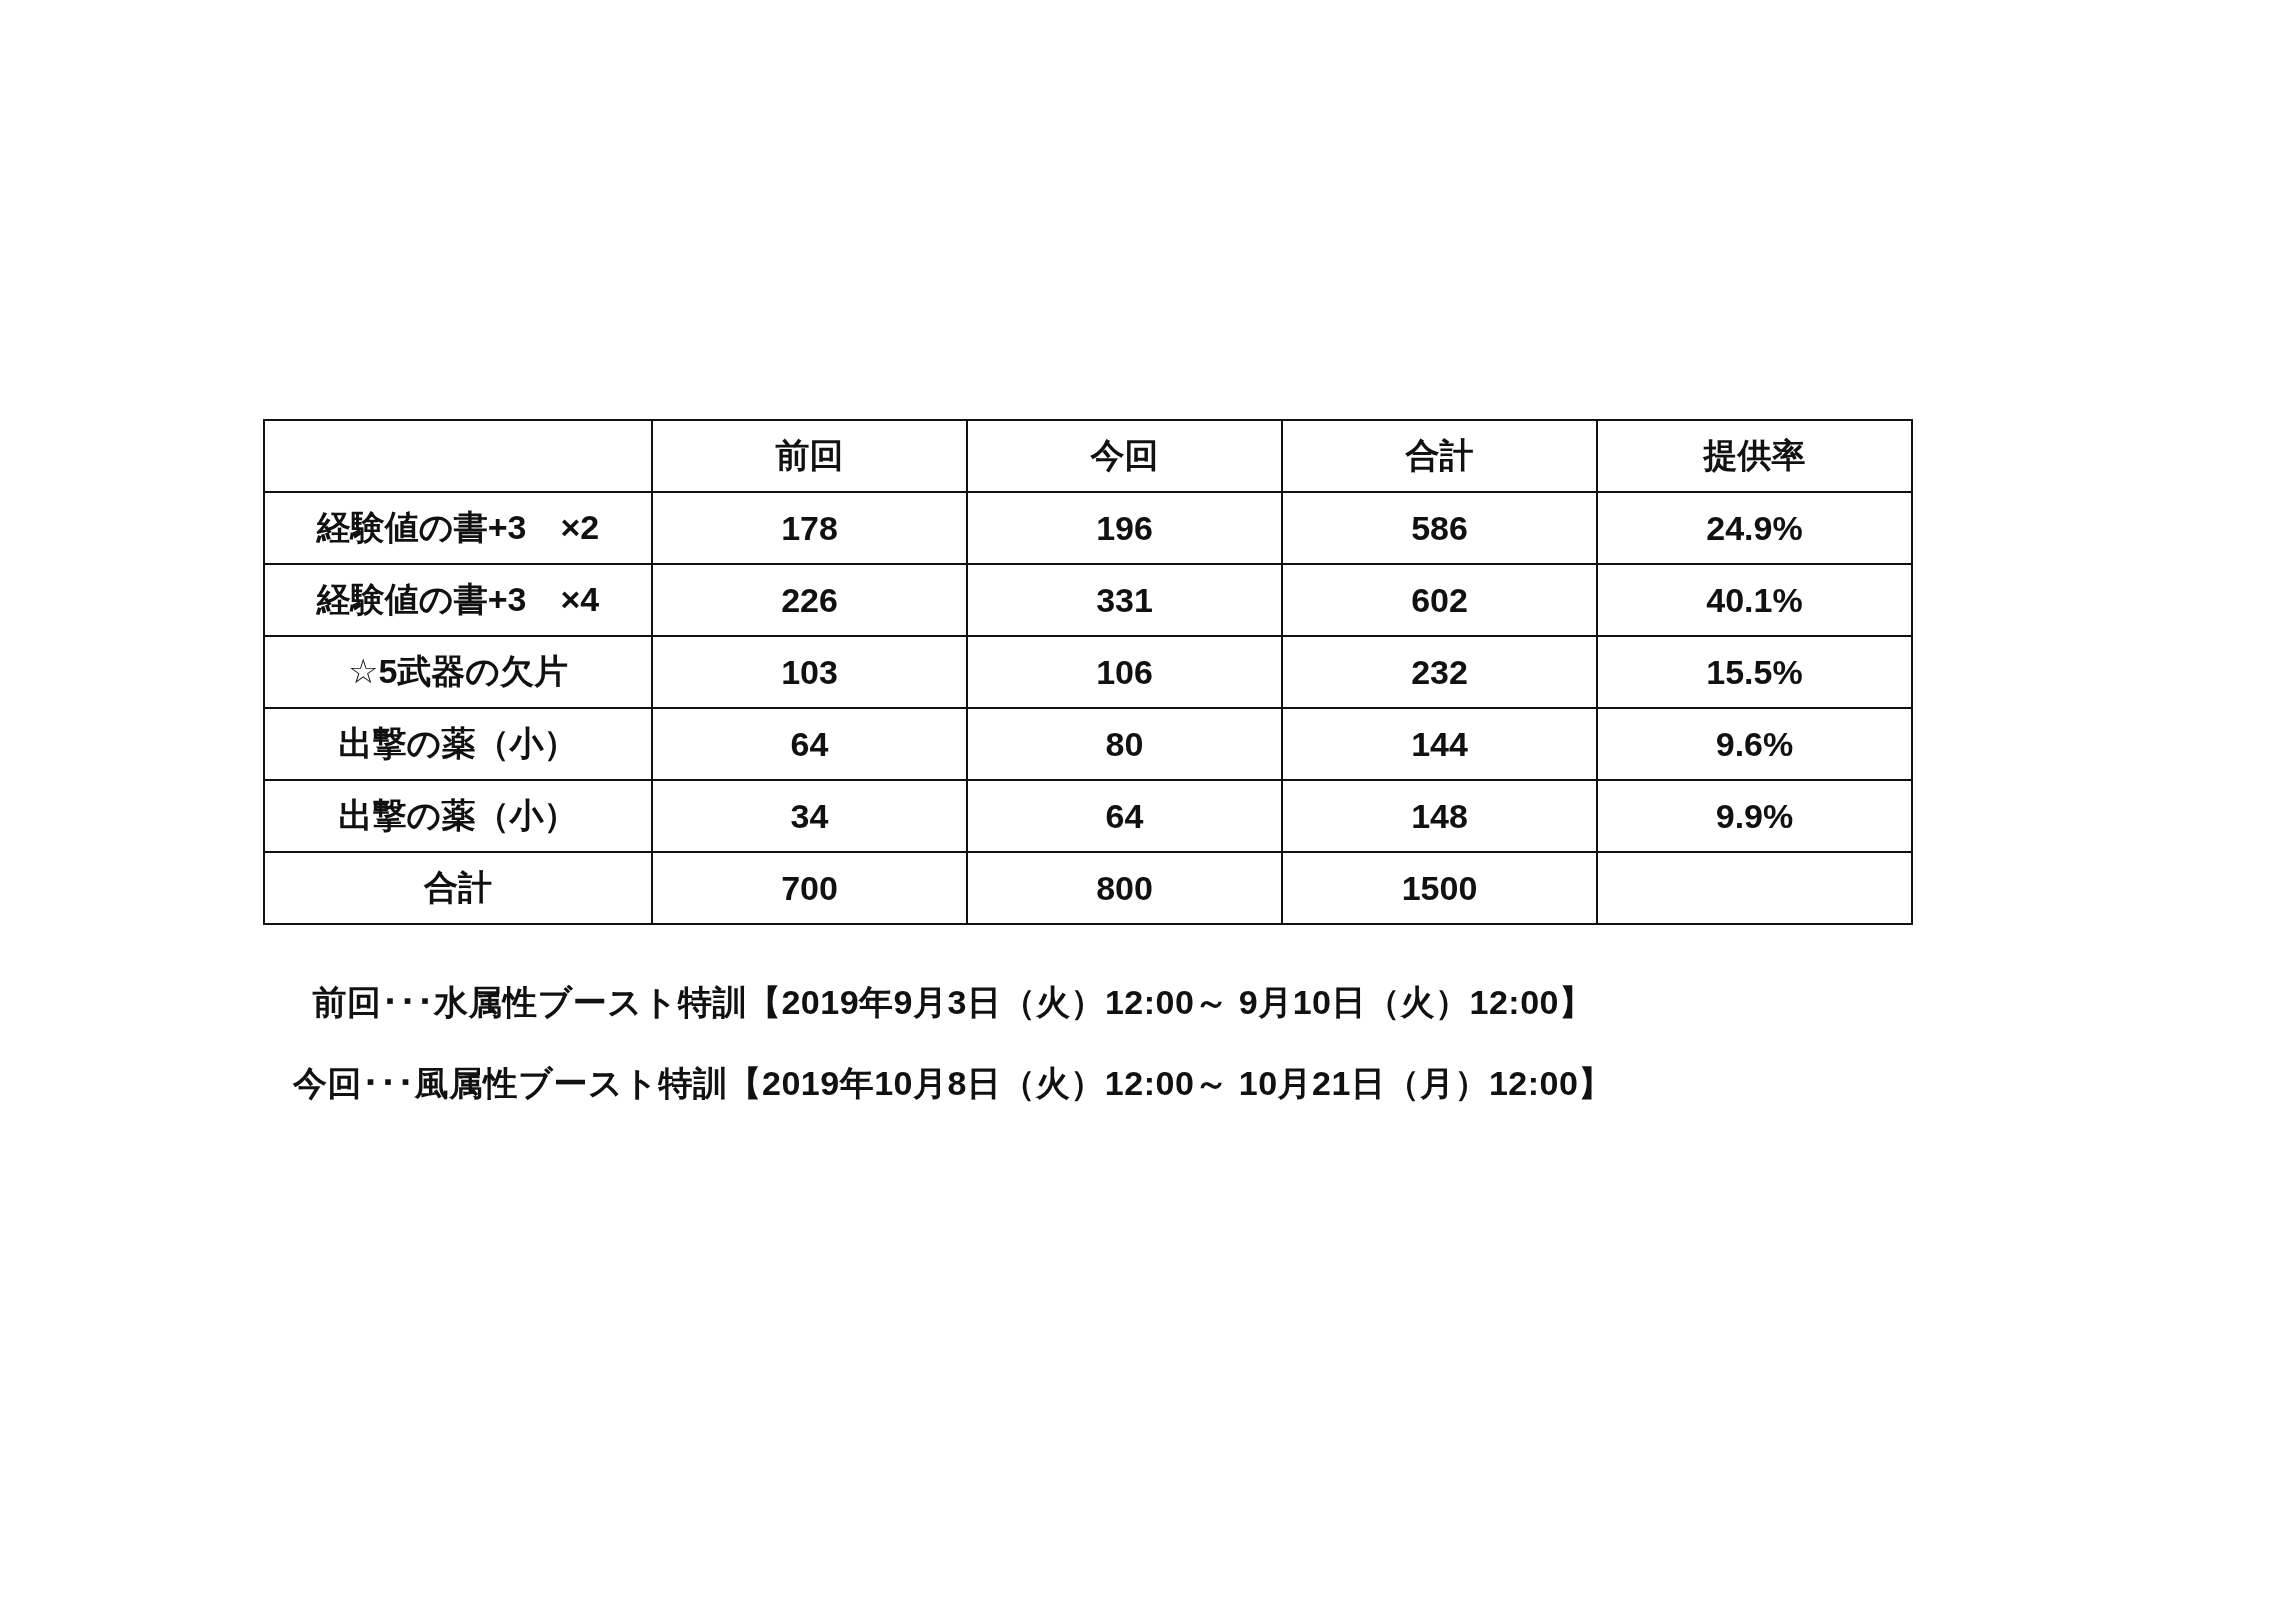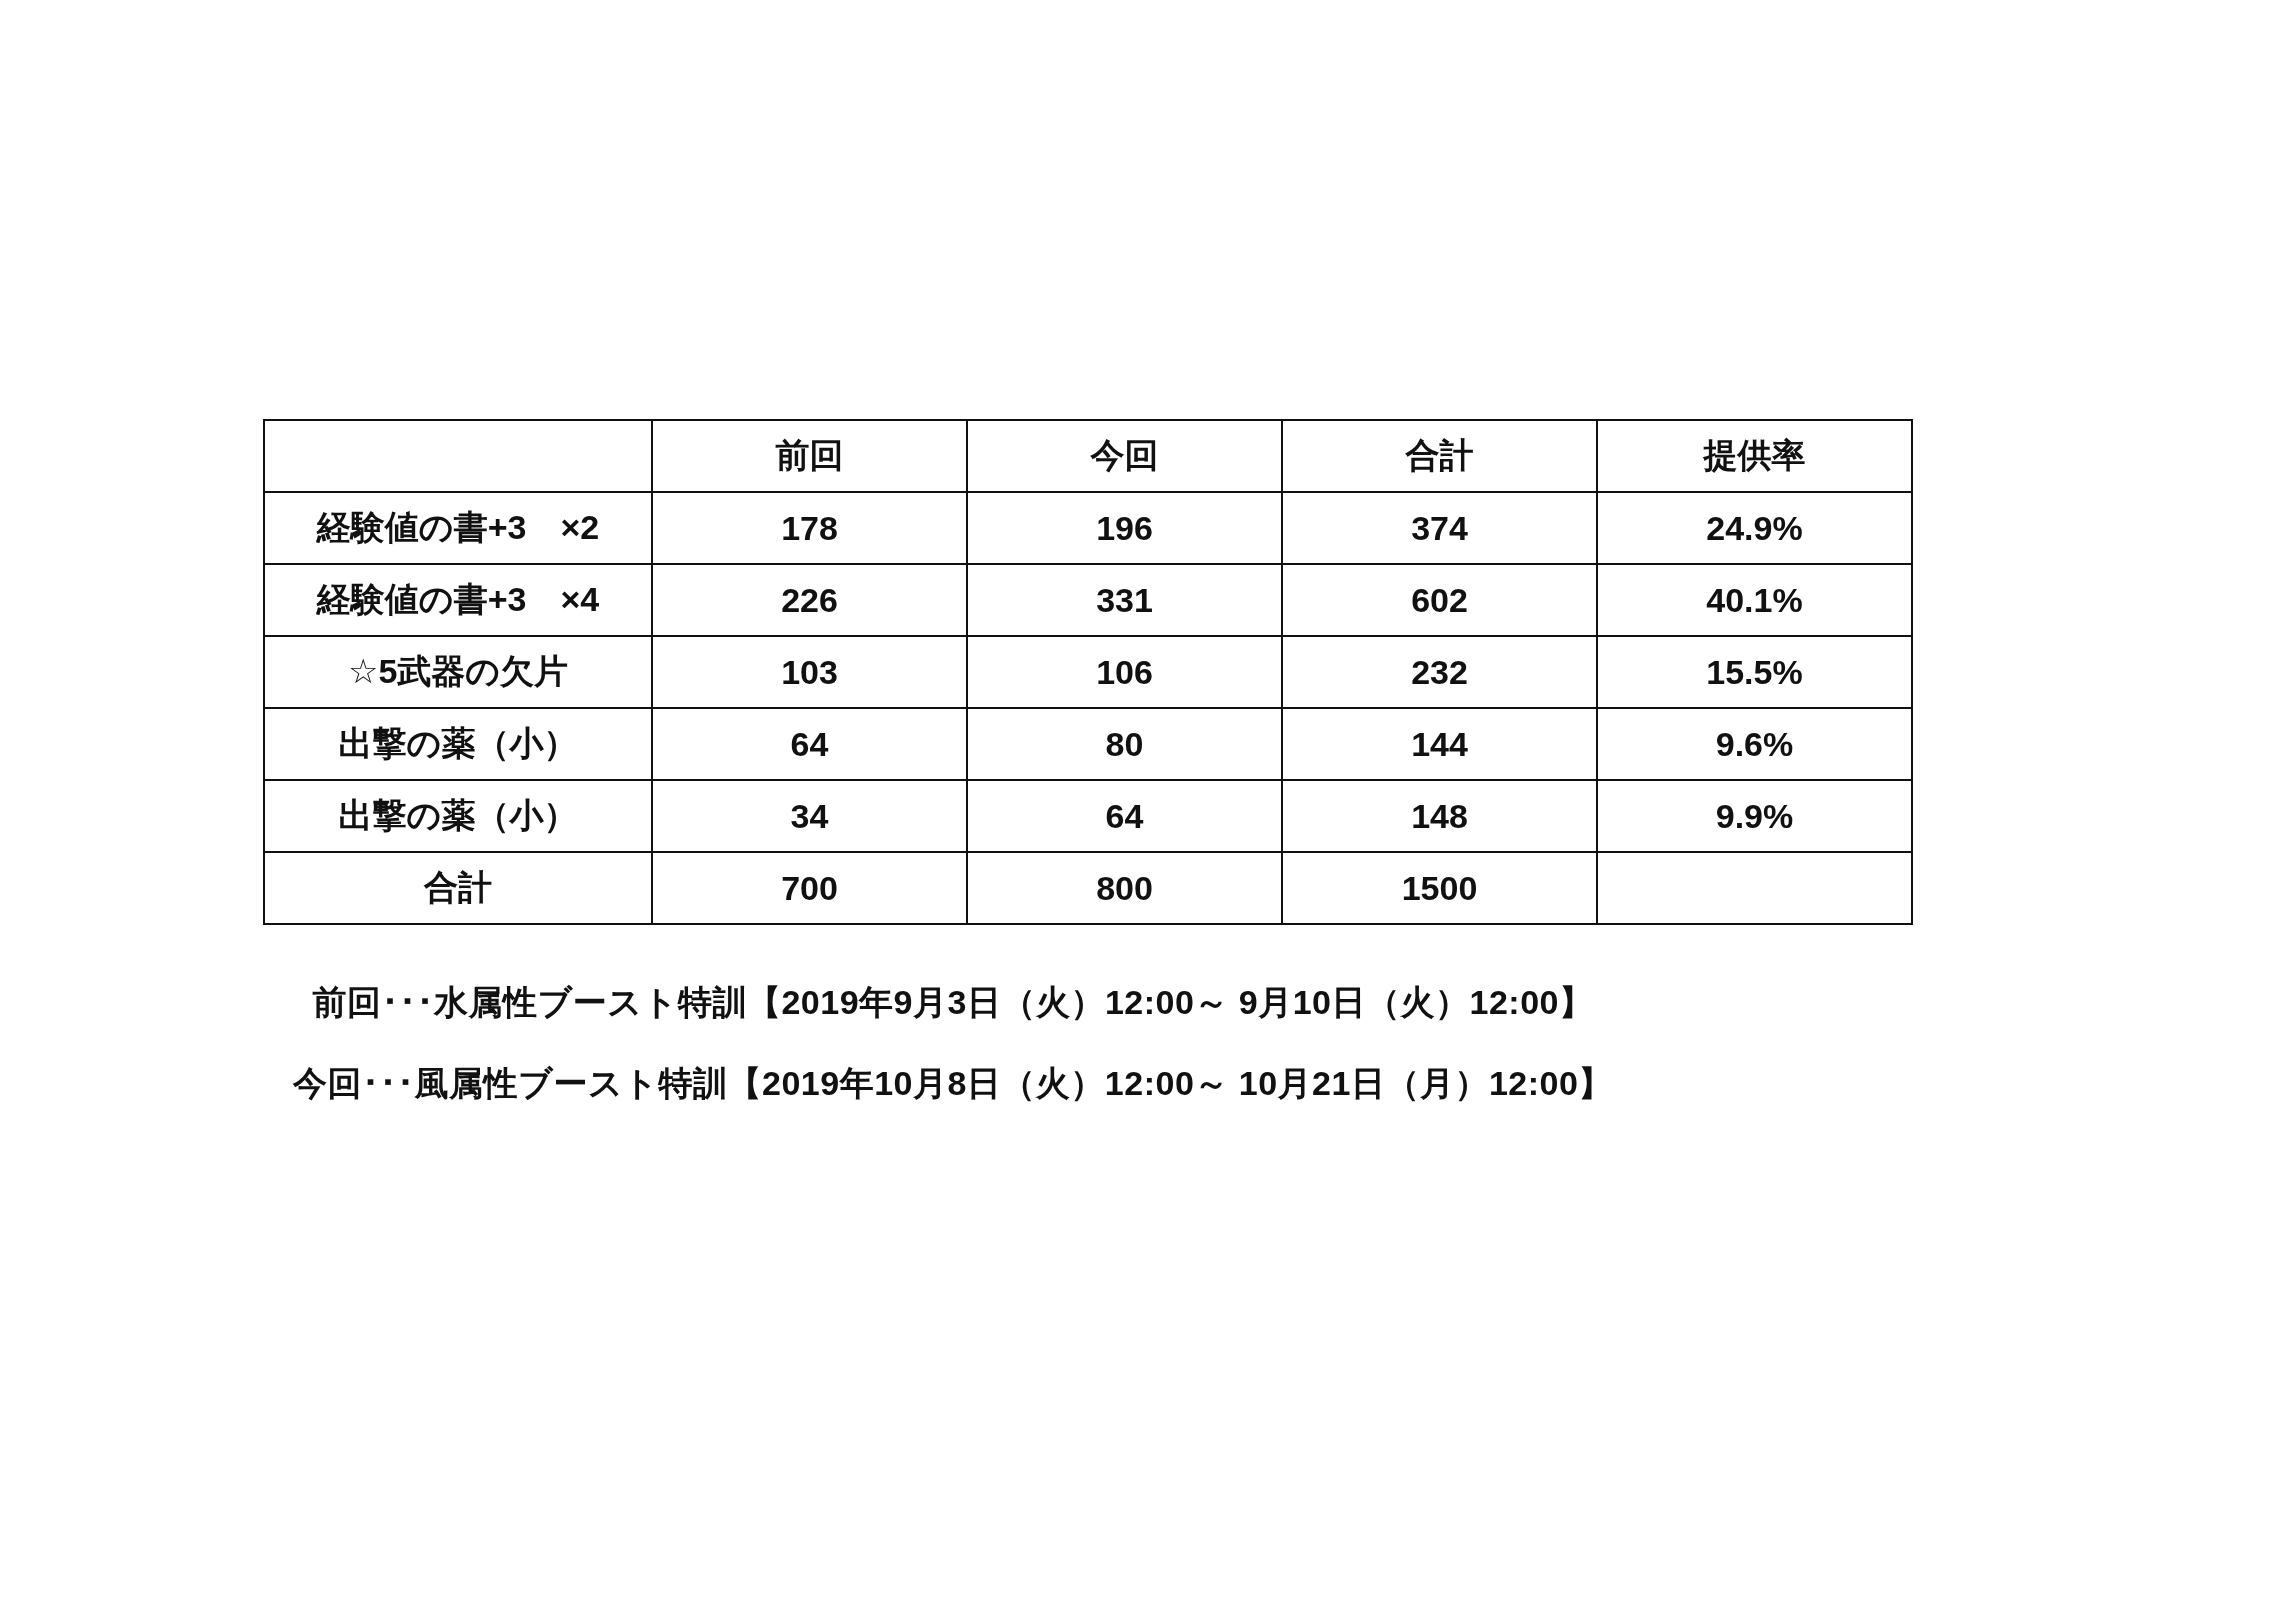--- a/index.html
+++ b/index.html
@@ -88,21 +88,21 @@
           <th>今回</th>
           <th>合計</th>
           <th>提供率</th>
         </tr>
       </thead>
       <tbody>
         <tr>
           <td class="label-cell">経験値の書+3　×2</td>
           <td>178</td>
           <td>196</td>
-          <td>374</td>
+          <td>586</td>
           <td>24.9%</td>
         </tr>
         <tr>
           <td class="label-cell">経験値の書+3　×4</td>
           <td>226</td>
           <td>331</td>
           <td>602</td>
           <td>40.1%</td>
         </tr>
         <tr>

